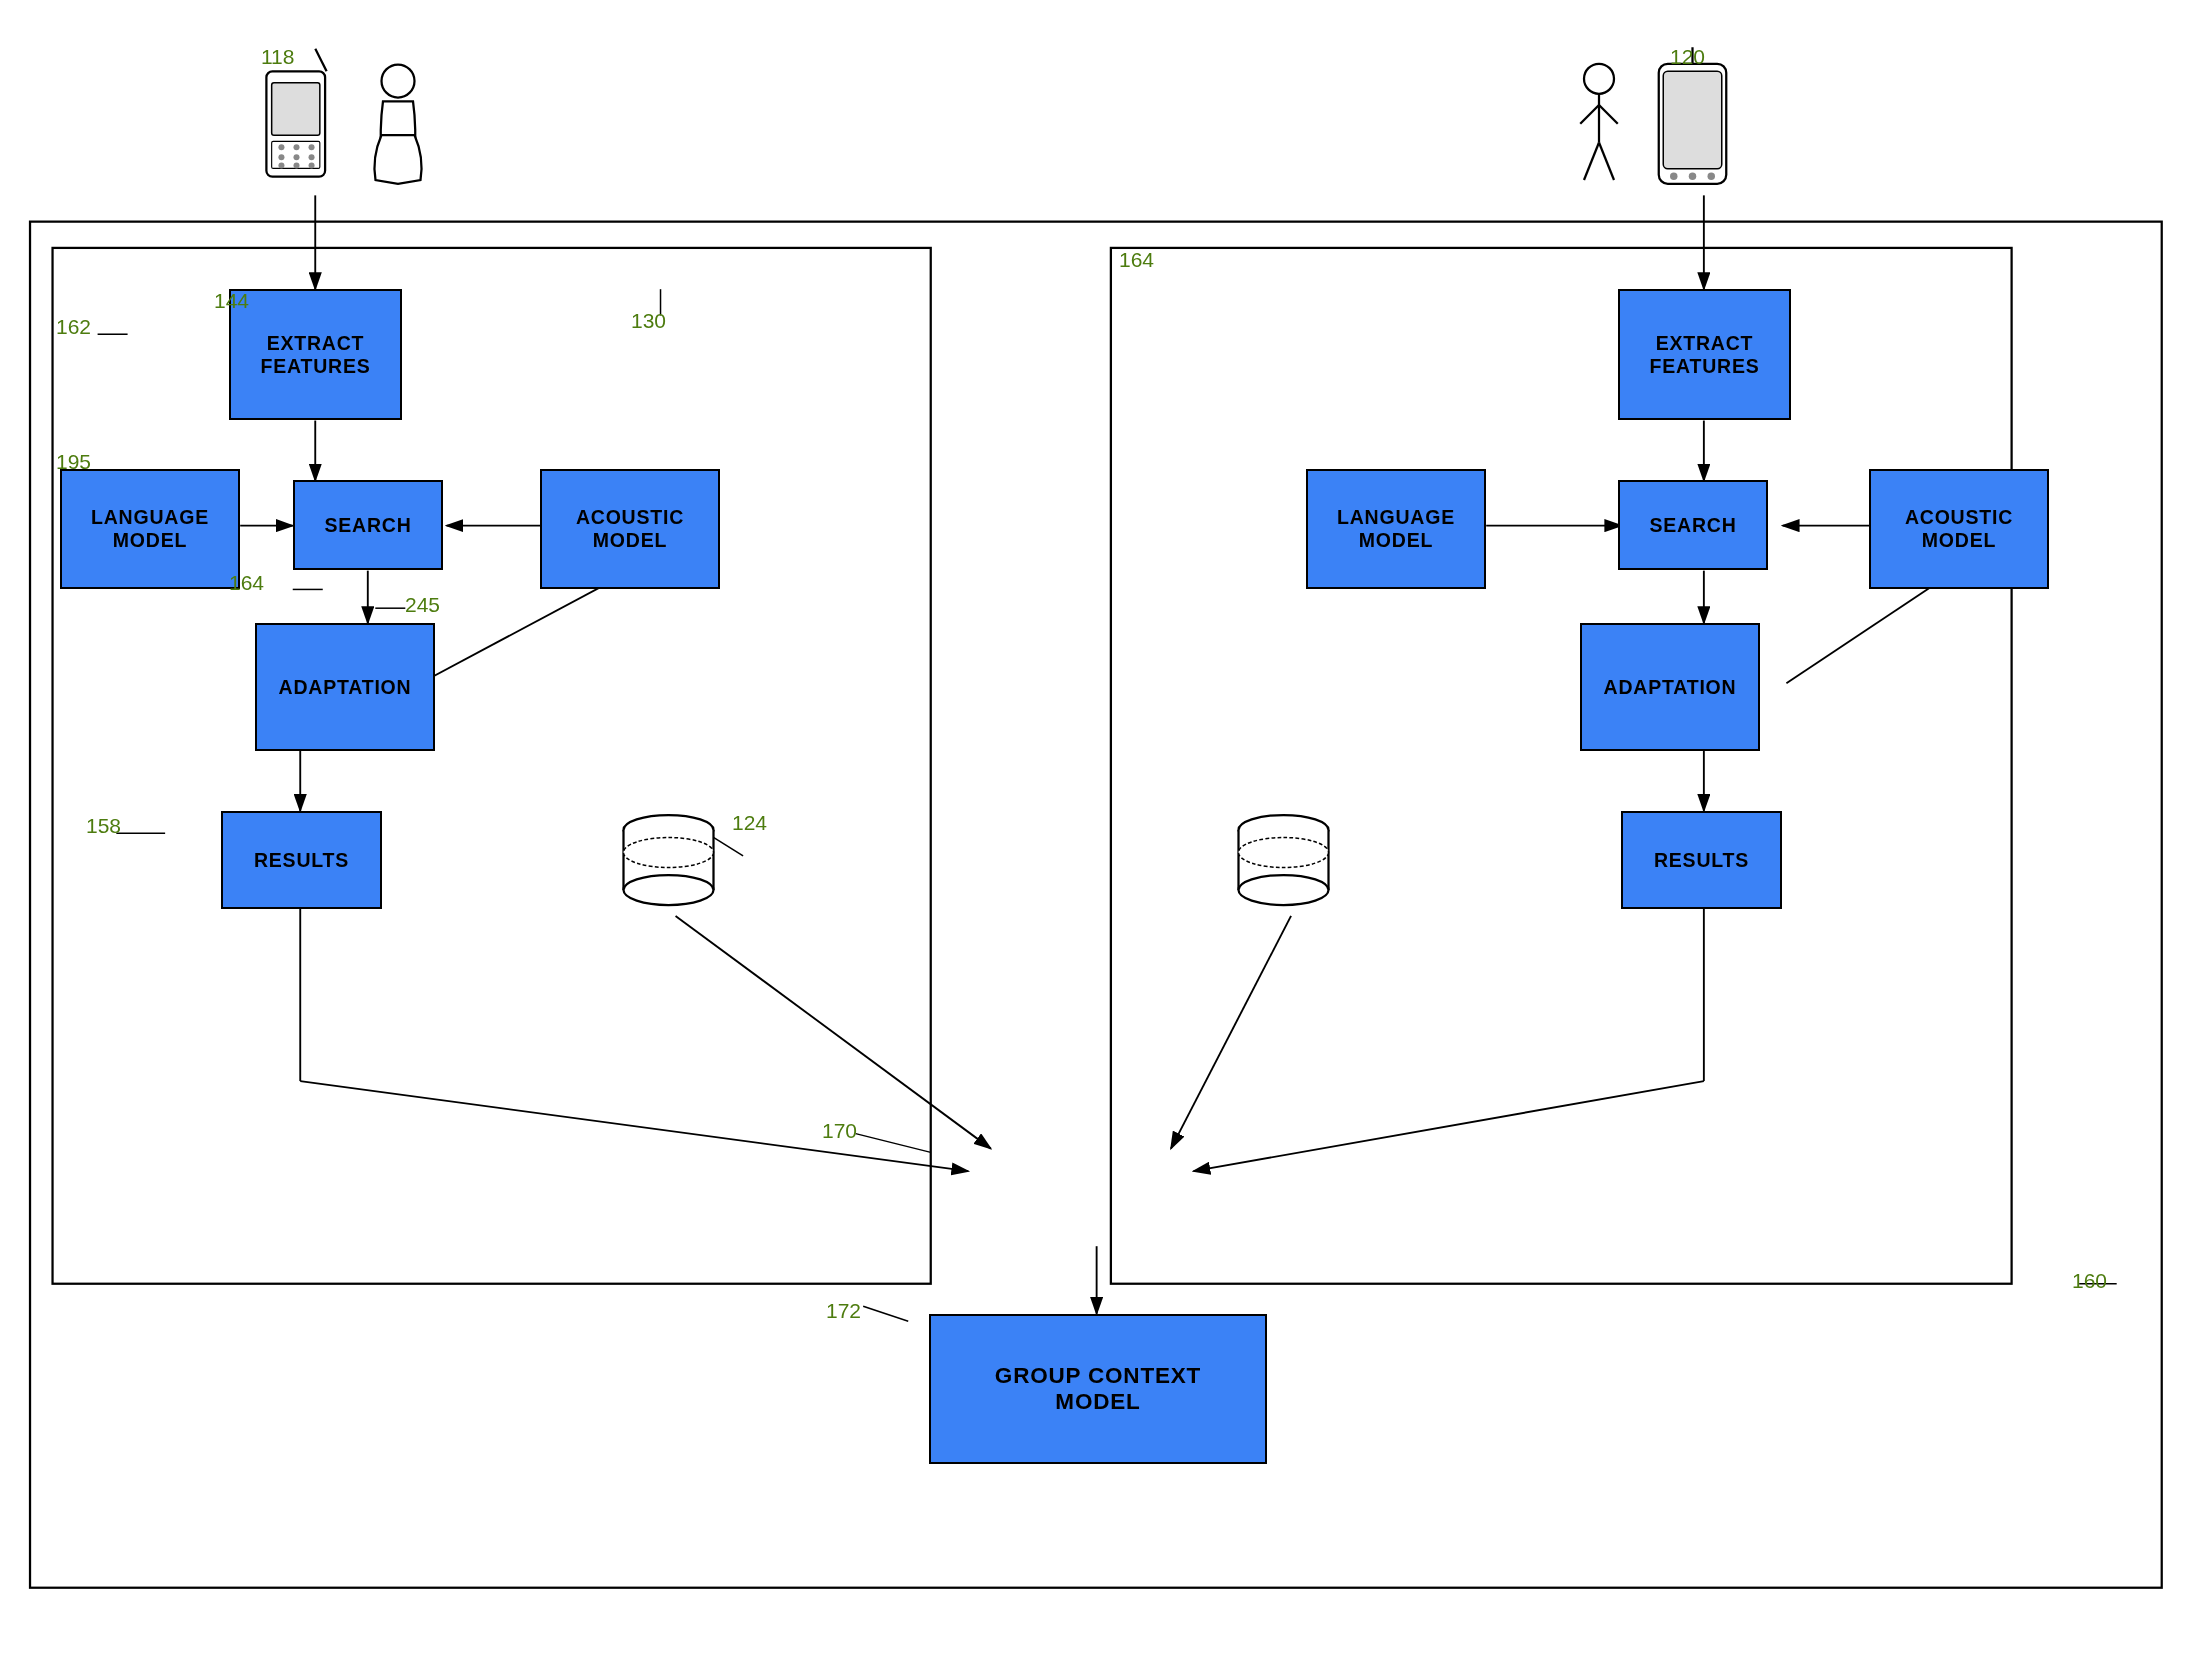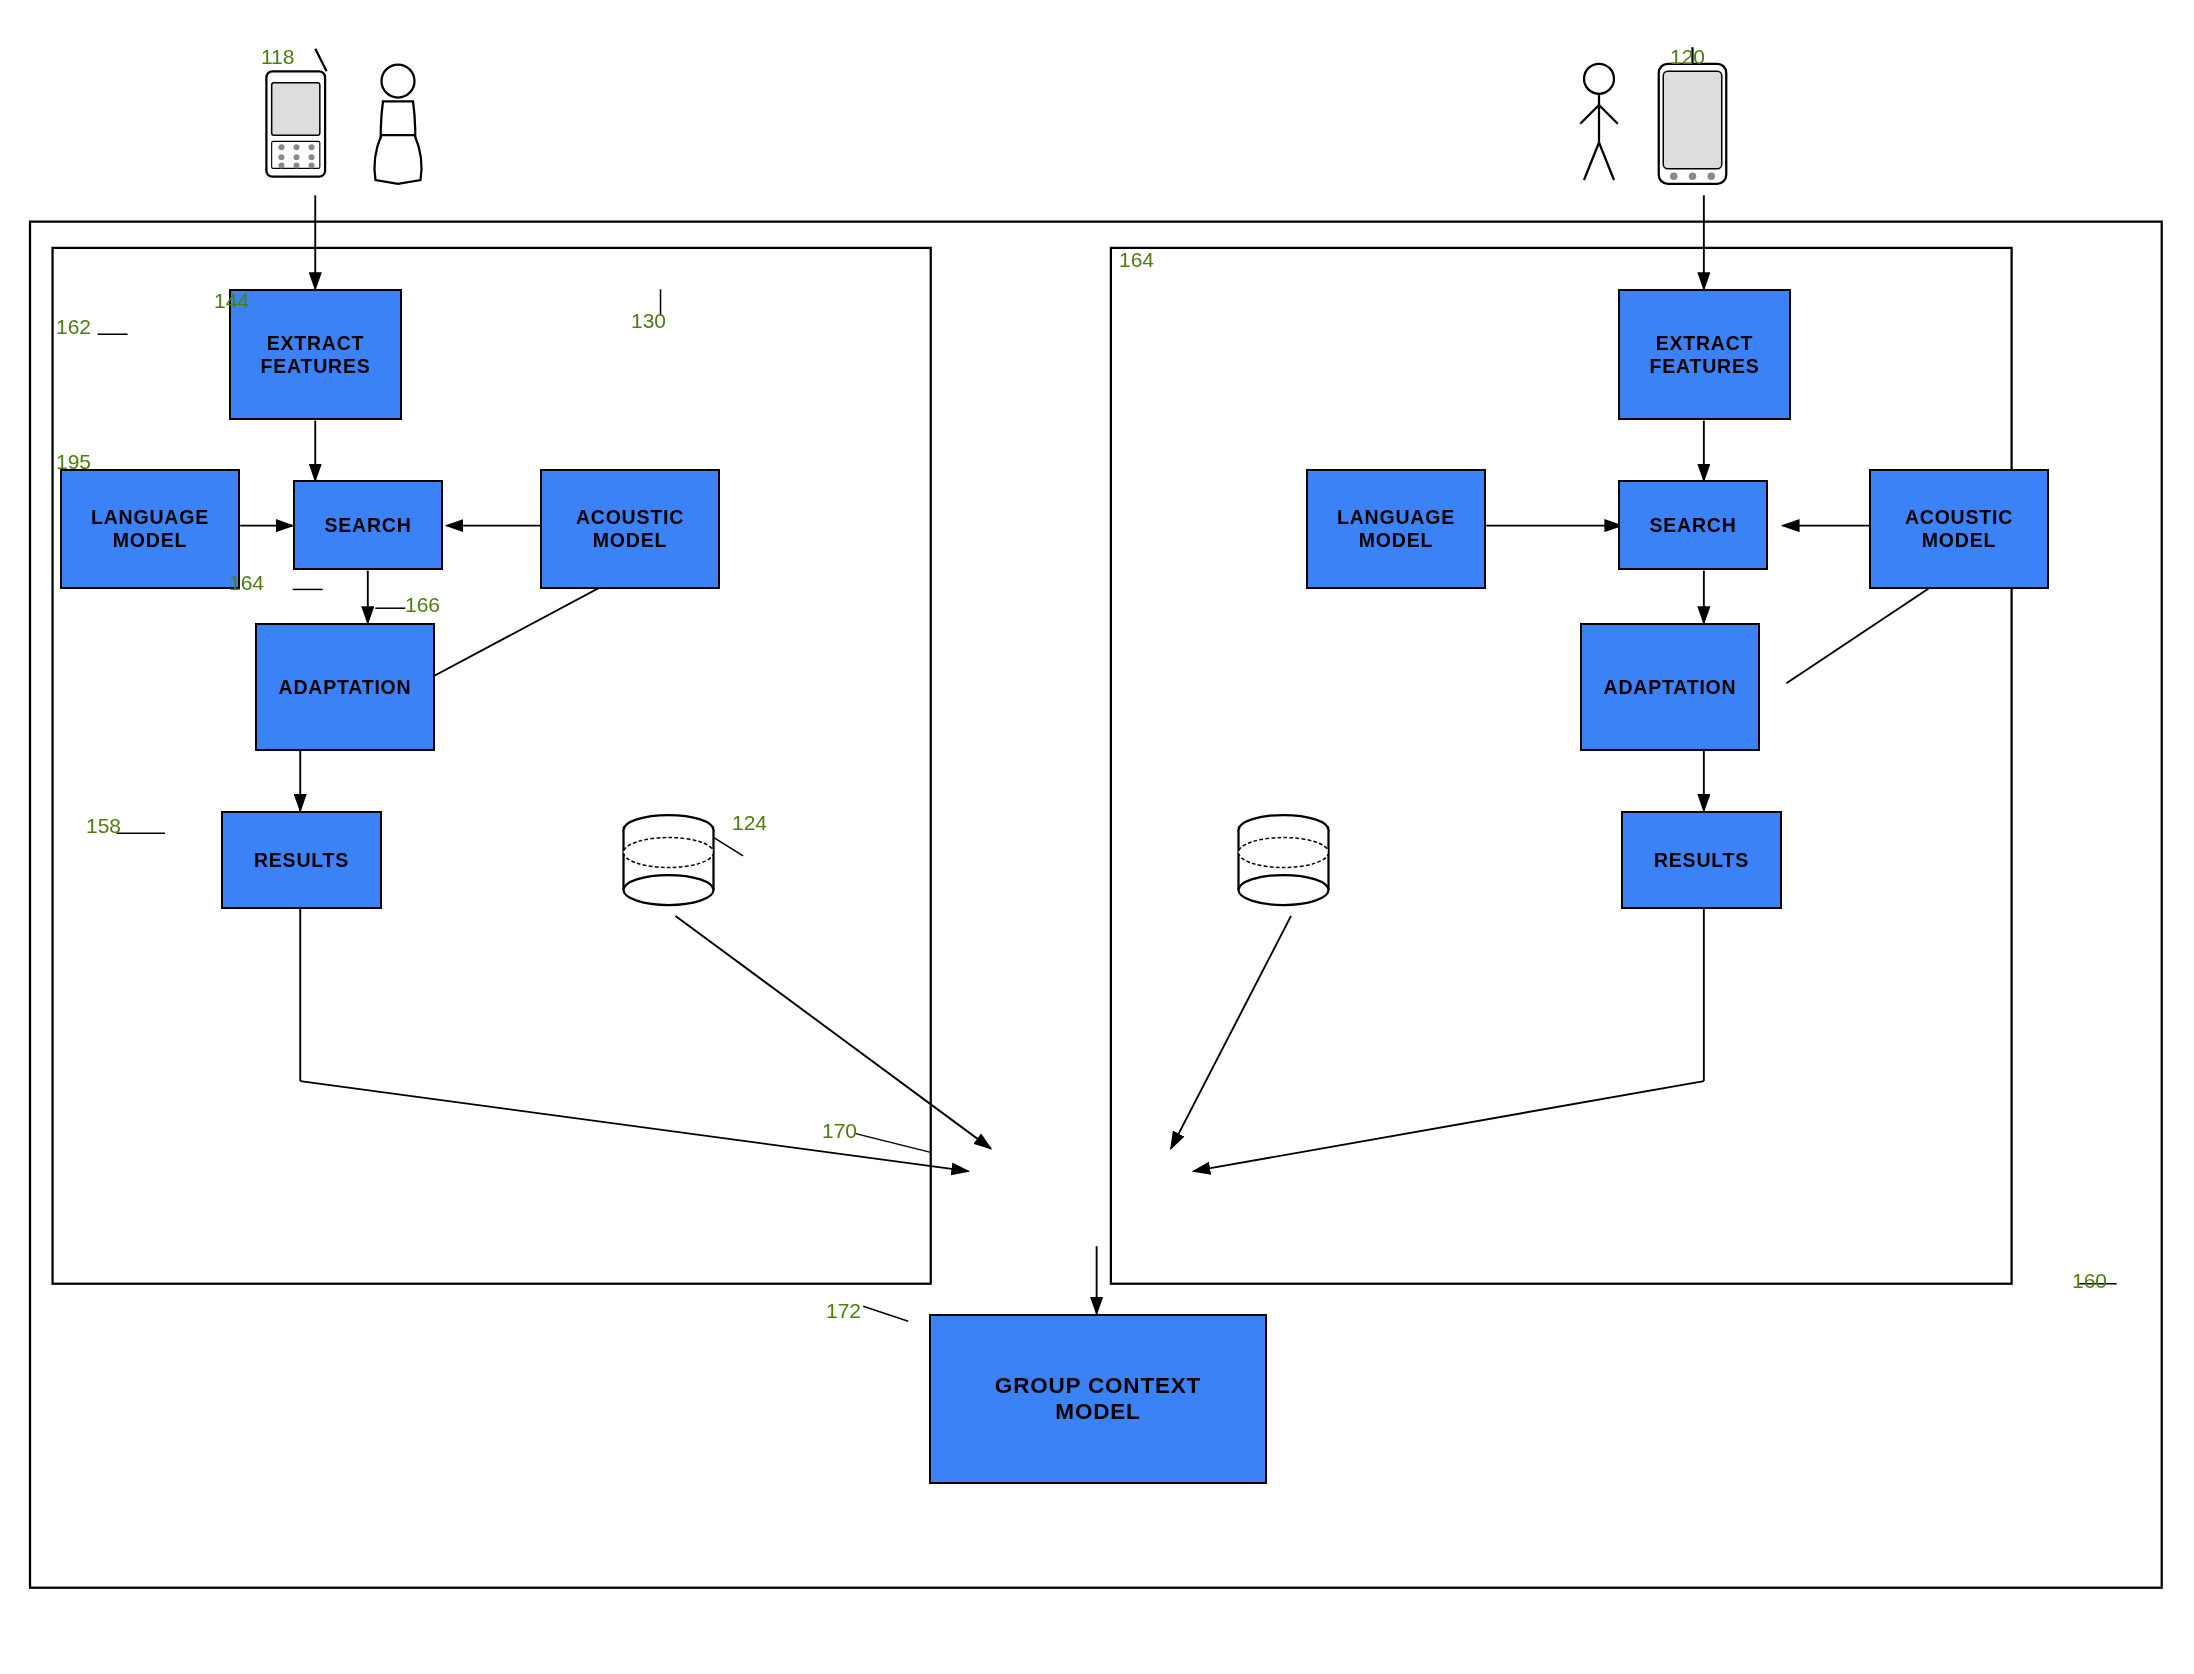--- a/index.html
+++ b/index.html
@@ -266,42 +266,42 @@
       <ellipse cx="70" cy="25" rx="60" ry="20" fill="#fff" stroke="#000" stroke-width="3"></ellipse>
       <rect x="10" y="25" width="120" height="80" fill="#fff" stroke="#000" stroke-width="0"></rect>
       <line x1="10" y1="25" x2="10" y2="105" stroke="#000" stroke-width="3"></line>
       <line x1="130" y1="25" x2="130" y2="105" stroke="#000" stroke-width="3"></line>
       <ellipse cx="70" cy="105" rx="60" ry="20" fill="#fff" stroke="#000" stroke-width="3"></ellipse>
       <ellipse cx="70" cy="55" rx="60" ry="20" fill="#fff" stroke="#000" stroke-width="2" stroke-dasharray="5,3"></ellipse>
     </svg>
   </div>
 
 
-  <div class="box" style="left:929px; top:1314px; width:338px; height:170px; font-size:22.5px; font-weight:bold;">
+  <div class="box" style="left:929px; top:1314px; width:338px; height:150px; font-size:22.5px; font-weight:bold;">
     <span style="white-space:pre-line;">GROUP CONTEXT
 MODEL</span>
   </div>
 
   <div class="label" style="left:261px; top:45px;">118</div>
 
   <div class="label" style="left:1670px; top:45px;">120</div>
 
   <div class="label" style="left:56px; top:315px;">162</div>
 
   <div class="label" style="left:229px; top:571px;">164</div>
 
   <div class="label" style="left:1119px; top:248px;">164</div>
 
   <div class="label" style="left:56px; top:450px;">195</div>
 
   <div class="label" style="left:631px; top:285px;margin-top:24px;">130</div>
 
   <div class="label" style="left:214px; top:289px;">144</div>
 
-  <div class="label" style="left:405px; top:593px;">166</div>
+  <div class="label" style="left:405px; top:593px;">245</div>
 
   <div class="label" style="left:86px; top:814px;">158</div>
 
   <div class="label" style="left:732px; top:811px;">124</div>
 
   <div class="label" style="left:822px; top:1119px;">170</div>
 
   <div class="label" style="left:826px; top:1299px;">172</div>
 
   <div class="label" style="left:2072px; top:1269px;">160</div>

